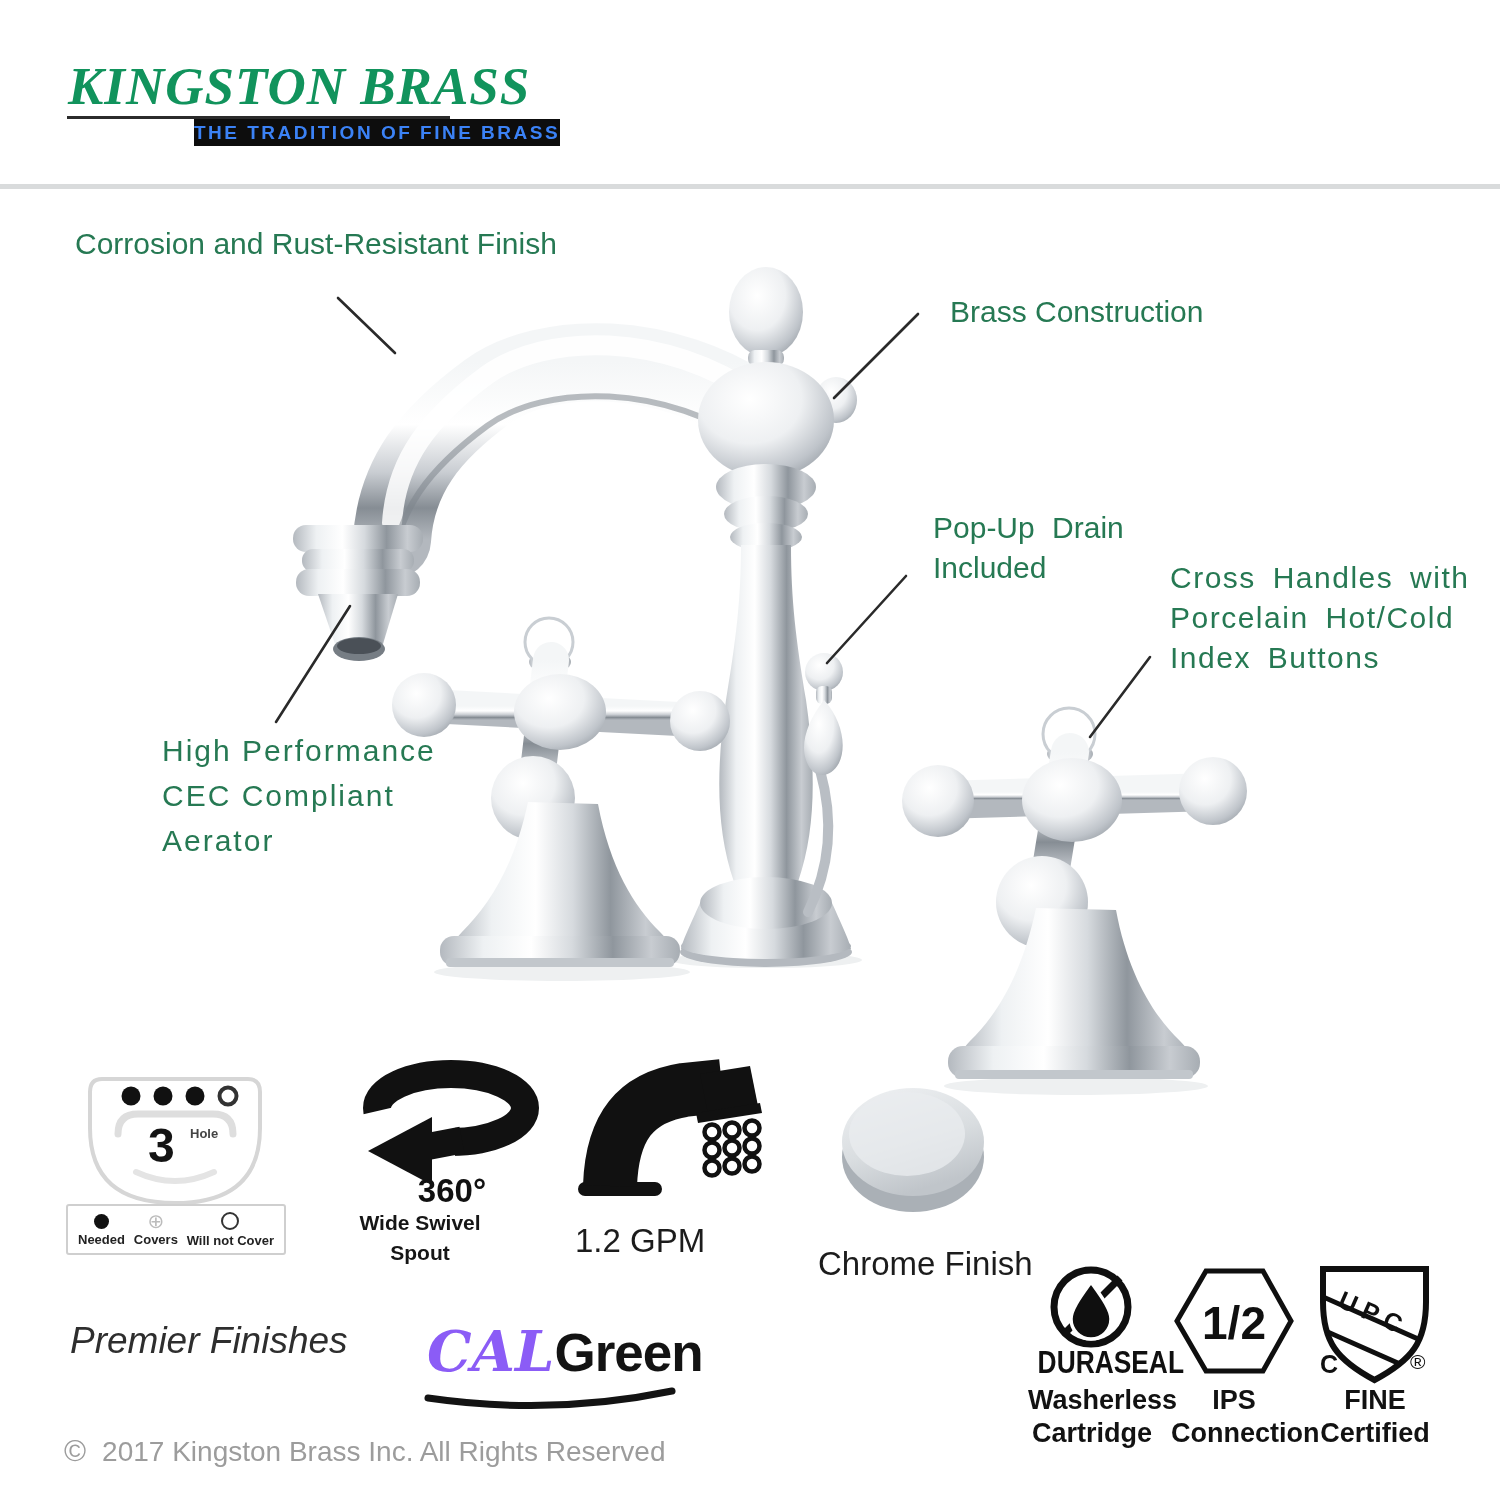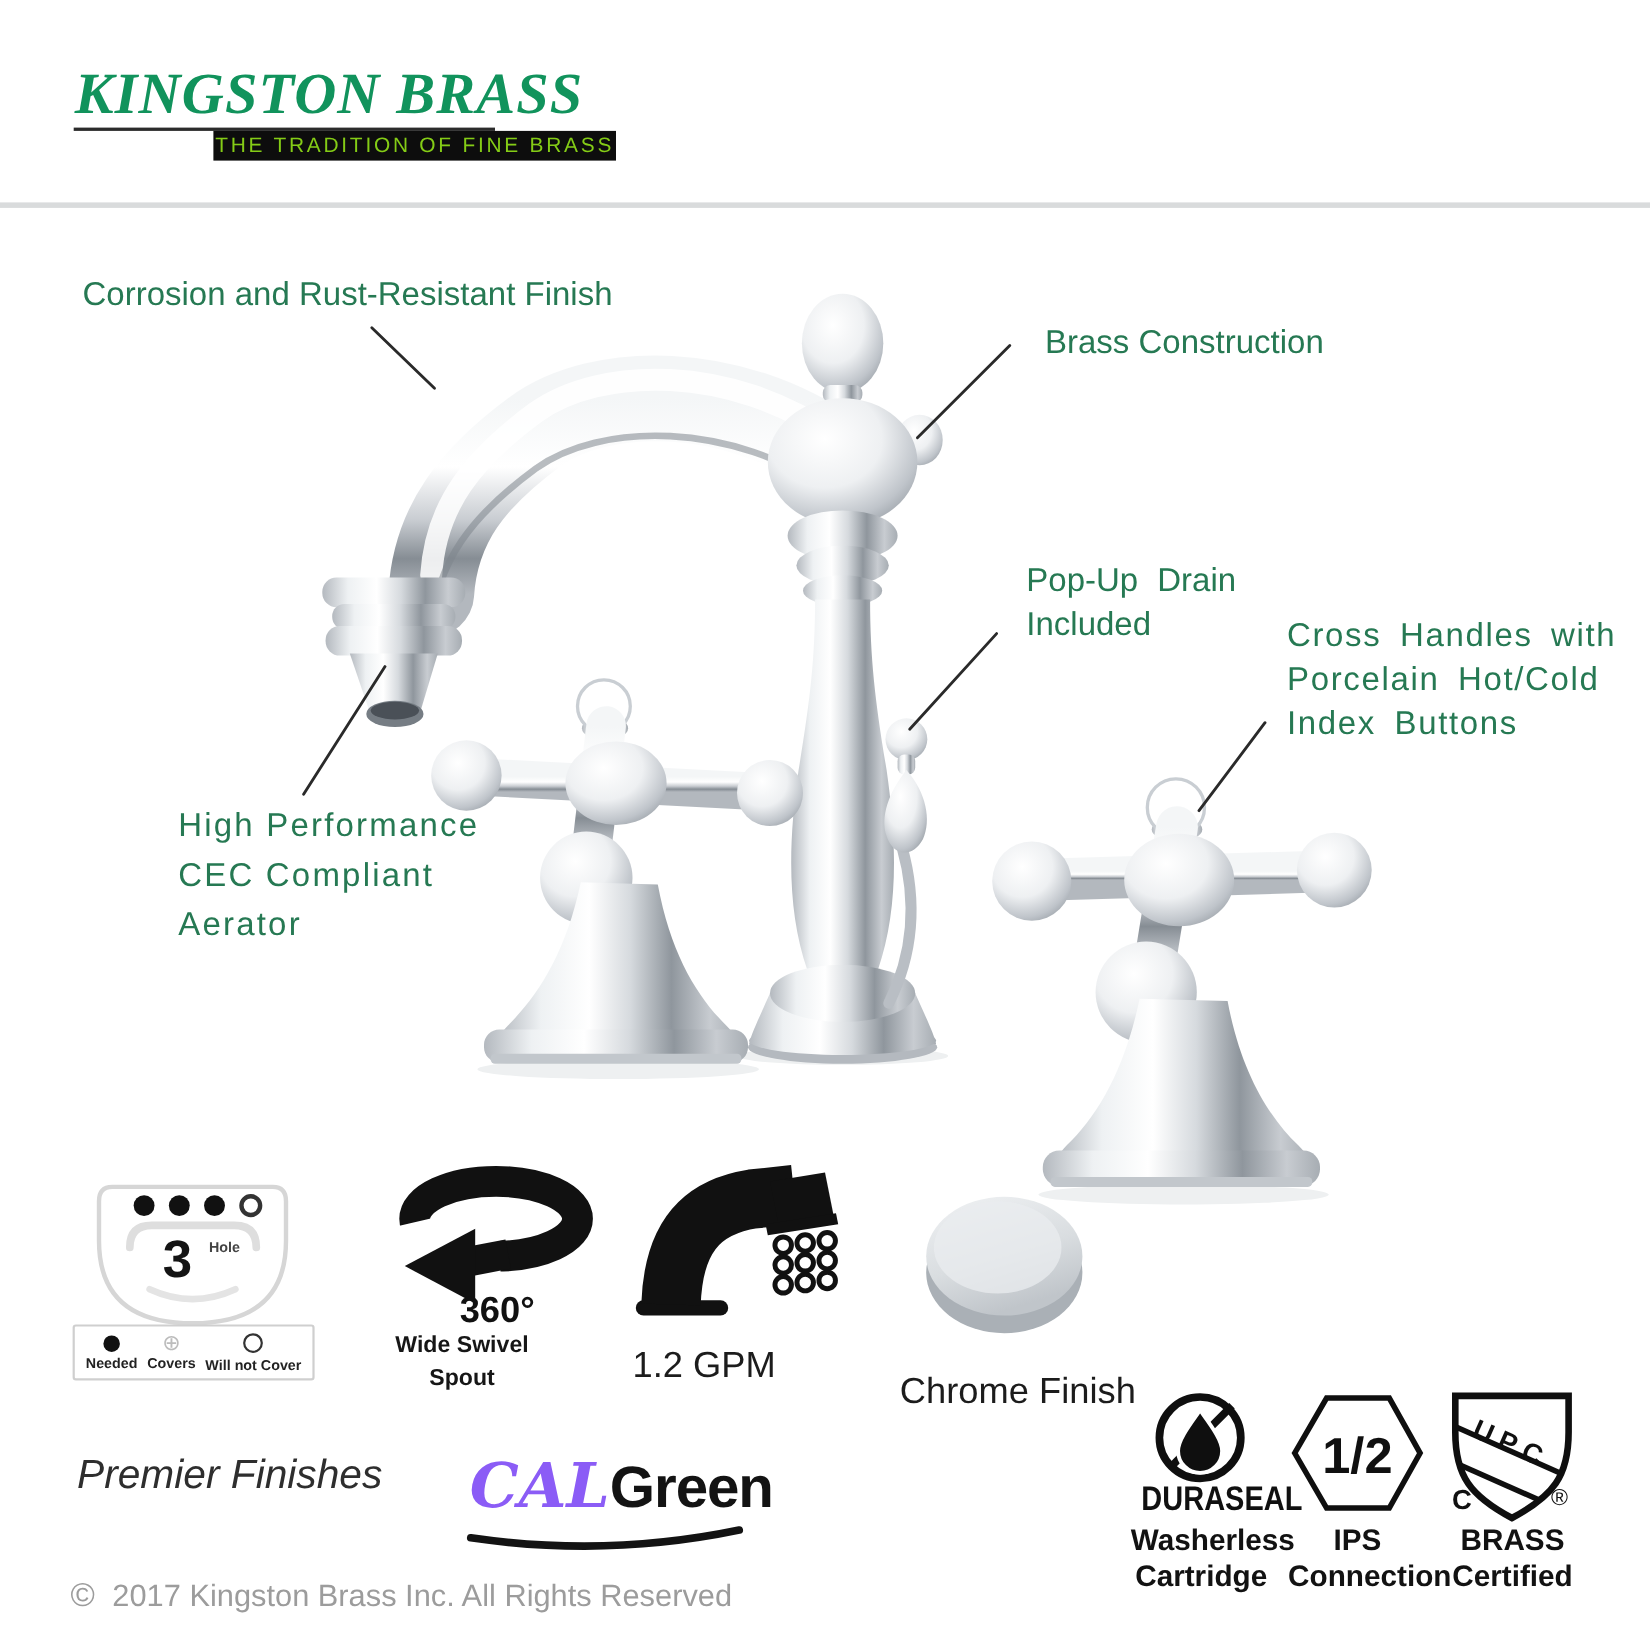--- a/index.html
+++ b/index.html
@@ -6,21 +6,21 @@
   #stage{position:relative;width:1500px;height:1500px;background:#fff;overflow:hidden;
          font-family:"Liberation Sans",sans-serif;}
   .abs{position:absolute;}
   .art{position:absolute;left:0;top:0;width:1500px;height:1500px;}
 
   
   .logo-title{font-family:"Liberation Serif",serif;font-style:italic;font-weight:bold;
               font-size:53px;color:#11935c;letter-spacing:1px;white-space:nowrap;}
   .logo-underline{height:3px;background:#2b2b2b;}
   .logo-bar{background:#0d0d0d;display:flex;align-items:center;justify-content:center;}
-  .logo-bar-text{color:#84cc16;font-size:19px;font-weight:400;letter-spacing:2.5px;white-space:nowrap;}
+  .logo-bar-text{color:#3b82f6;font-size:19px;font-weight:700;letter-spacing:2.5px;white-space:nowrap;}
   .divider{background:#d9dbdc;}
 
   
   .note{color:#267953;font-size:30px;line-height:40px;white-space:nowrap;}
   .note.sp1{word-spacing:9px;}
   .note.sp2{letter-spacing:1.5px;word-spacing:7px;}
   .note.sp3{letter-spacing:2px;}
 
   
   .cap{color:#1c1c1c;font-size:33px;white-space:nowrap;}
@@ -237,21 +237,21 @@
     <path d="M 428 1398 Q 552 1416 672 1391" fill="none" stroke="#131313" stroke-width="7" stroke-linecap="round"></path>
   </svg>
 
   <div class="abs logo-title" style="left:68px;top:56px;">KINGSTON BRASS</div>
   <div class="abs logo-underline" style="left:67px;top:116px;width:383px;"></div>
   <div class="abs logo-bar" style="left:194px;top:119px;width:366px;height:27px;">
     <span class="logo-bar-text">THE TRADITION OF FINE BRASS</span>
   </div>
   <div class="abs divider" style="left:0;top:184px;width:1500px;height:5px;"></div>
 
-  <div class="abs note" style="left:75px;top:248px;">Corrosion and Rust-Resistant Finish</div>
+  <div class="abs note" style="left:75px;top:224px;">Corrosion and Rust-Resistant Finish</div>
 
   <div class="abs note" style="left:950px;top:292px;">Brass Construction</div>
 
   <div class="abs note sp1" style="left:933px;top:508px;">
     <div>Pop-Up Drain</div>
     <div>Included</div>
   </div>
 
   <div class="abs note sp2" style="left:1170px;top:558px;">
     <div>Cross Handles with</div>
@@ -300,21 +300,21 @@
   <div class="abs hex-val" style="left:1179px;top:1296px;width:110px;">1/2</div>
   <div class="abs badge-cap" style="left:1171px;top:1384px;width:126px;">
     <div>IPS</div>
     <div>Connection</div>
   </div>
 
   <div class="abs upc-band" style="left:1340px;top:1284px;">UPC</div>
   <div class="abs upc-c" style="left:1320px;top:1350px;">C</div>
   <div class="abs upc-r" style="left:1410px;top:1350px;">®</div>
   <div class="abs badge-cap" style="left:1312px;top:1384px;width:126px;">
-    <div>BRASS</div>
+    <div>FINE</div>
     <div>Certified</div>
   </div>
 
   <div class="abs foot-tag" style="left:70px;top:1318px;">
     <div>Premier Finishes</div>
   </div>
 
   <div class="abs" style="left:427px;top:1318px;">
     <span class="cal">CAL</span><span class="green">Green</span>
   </div>

